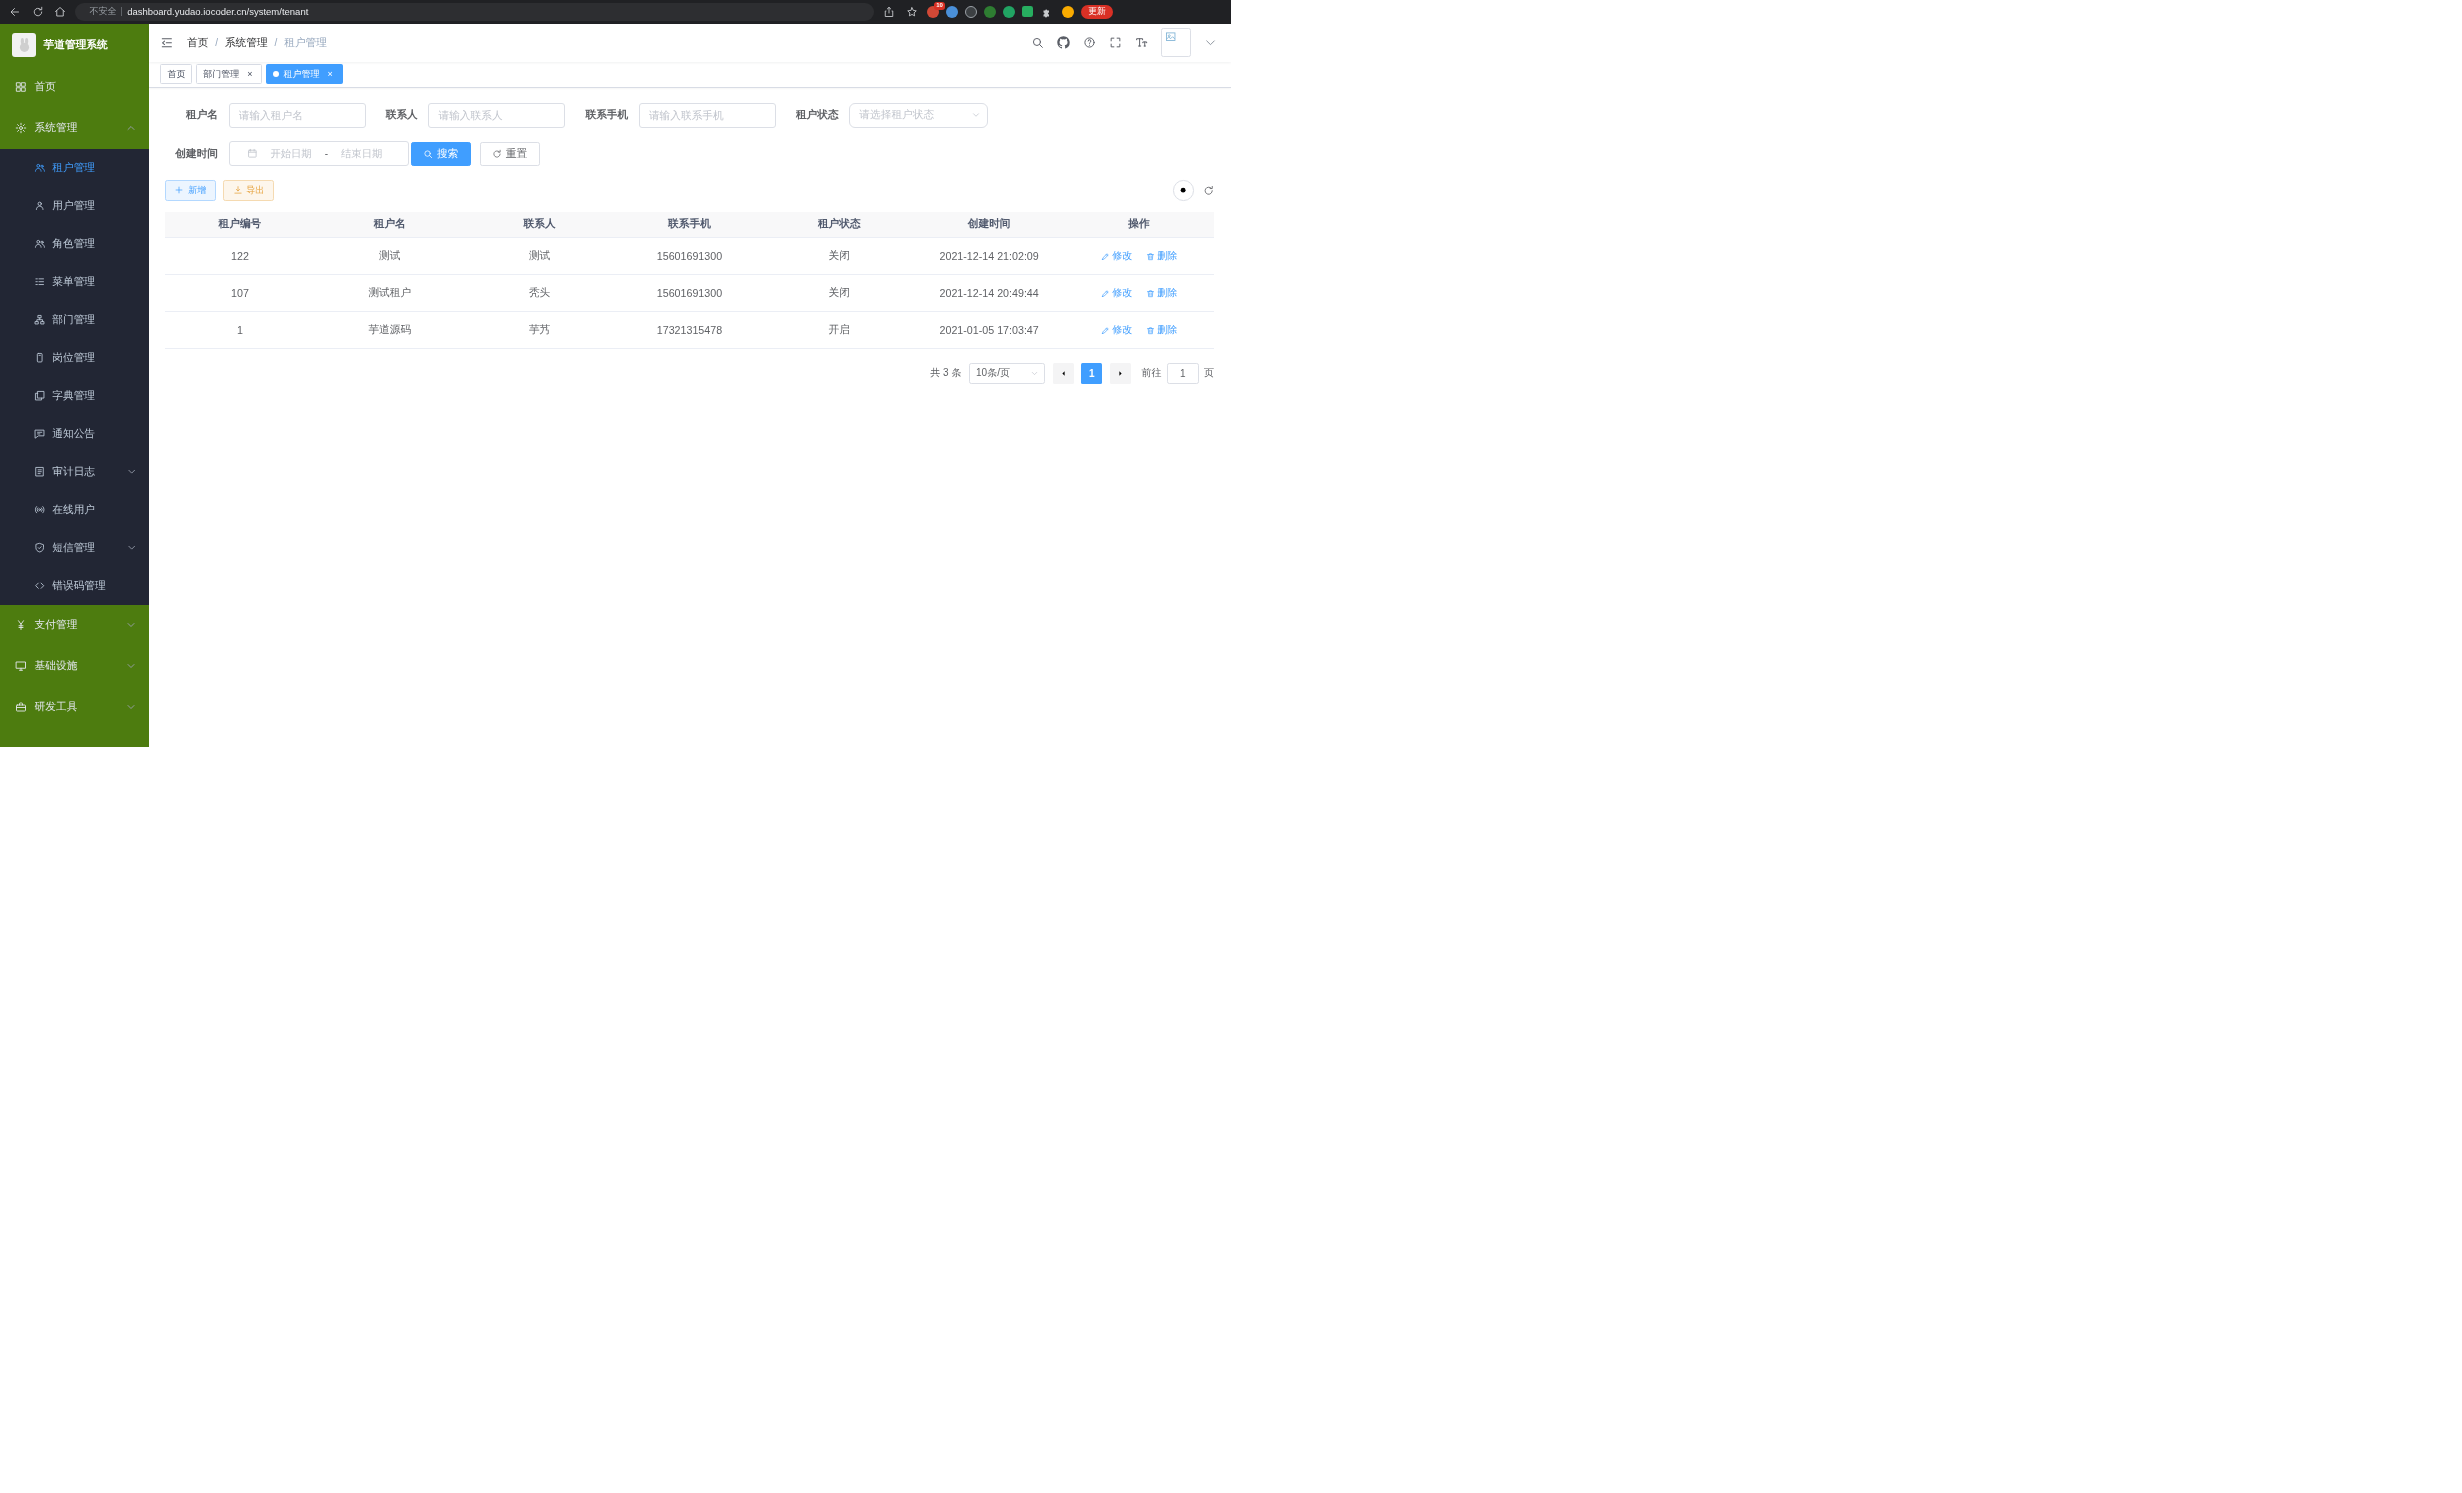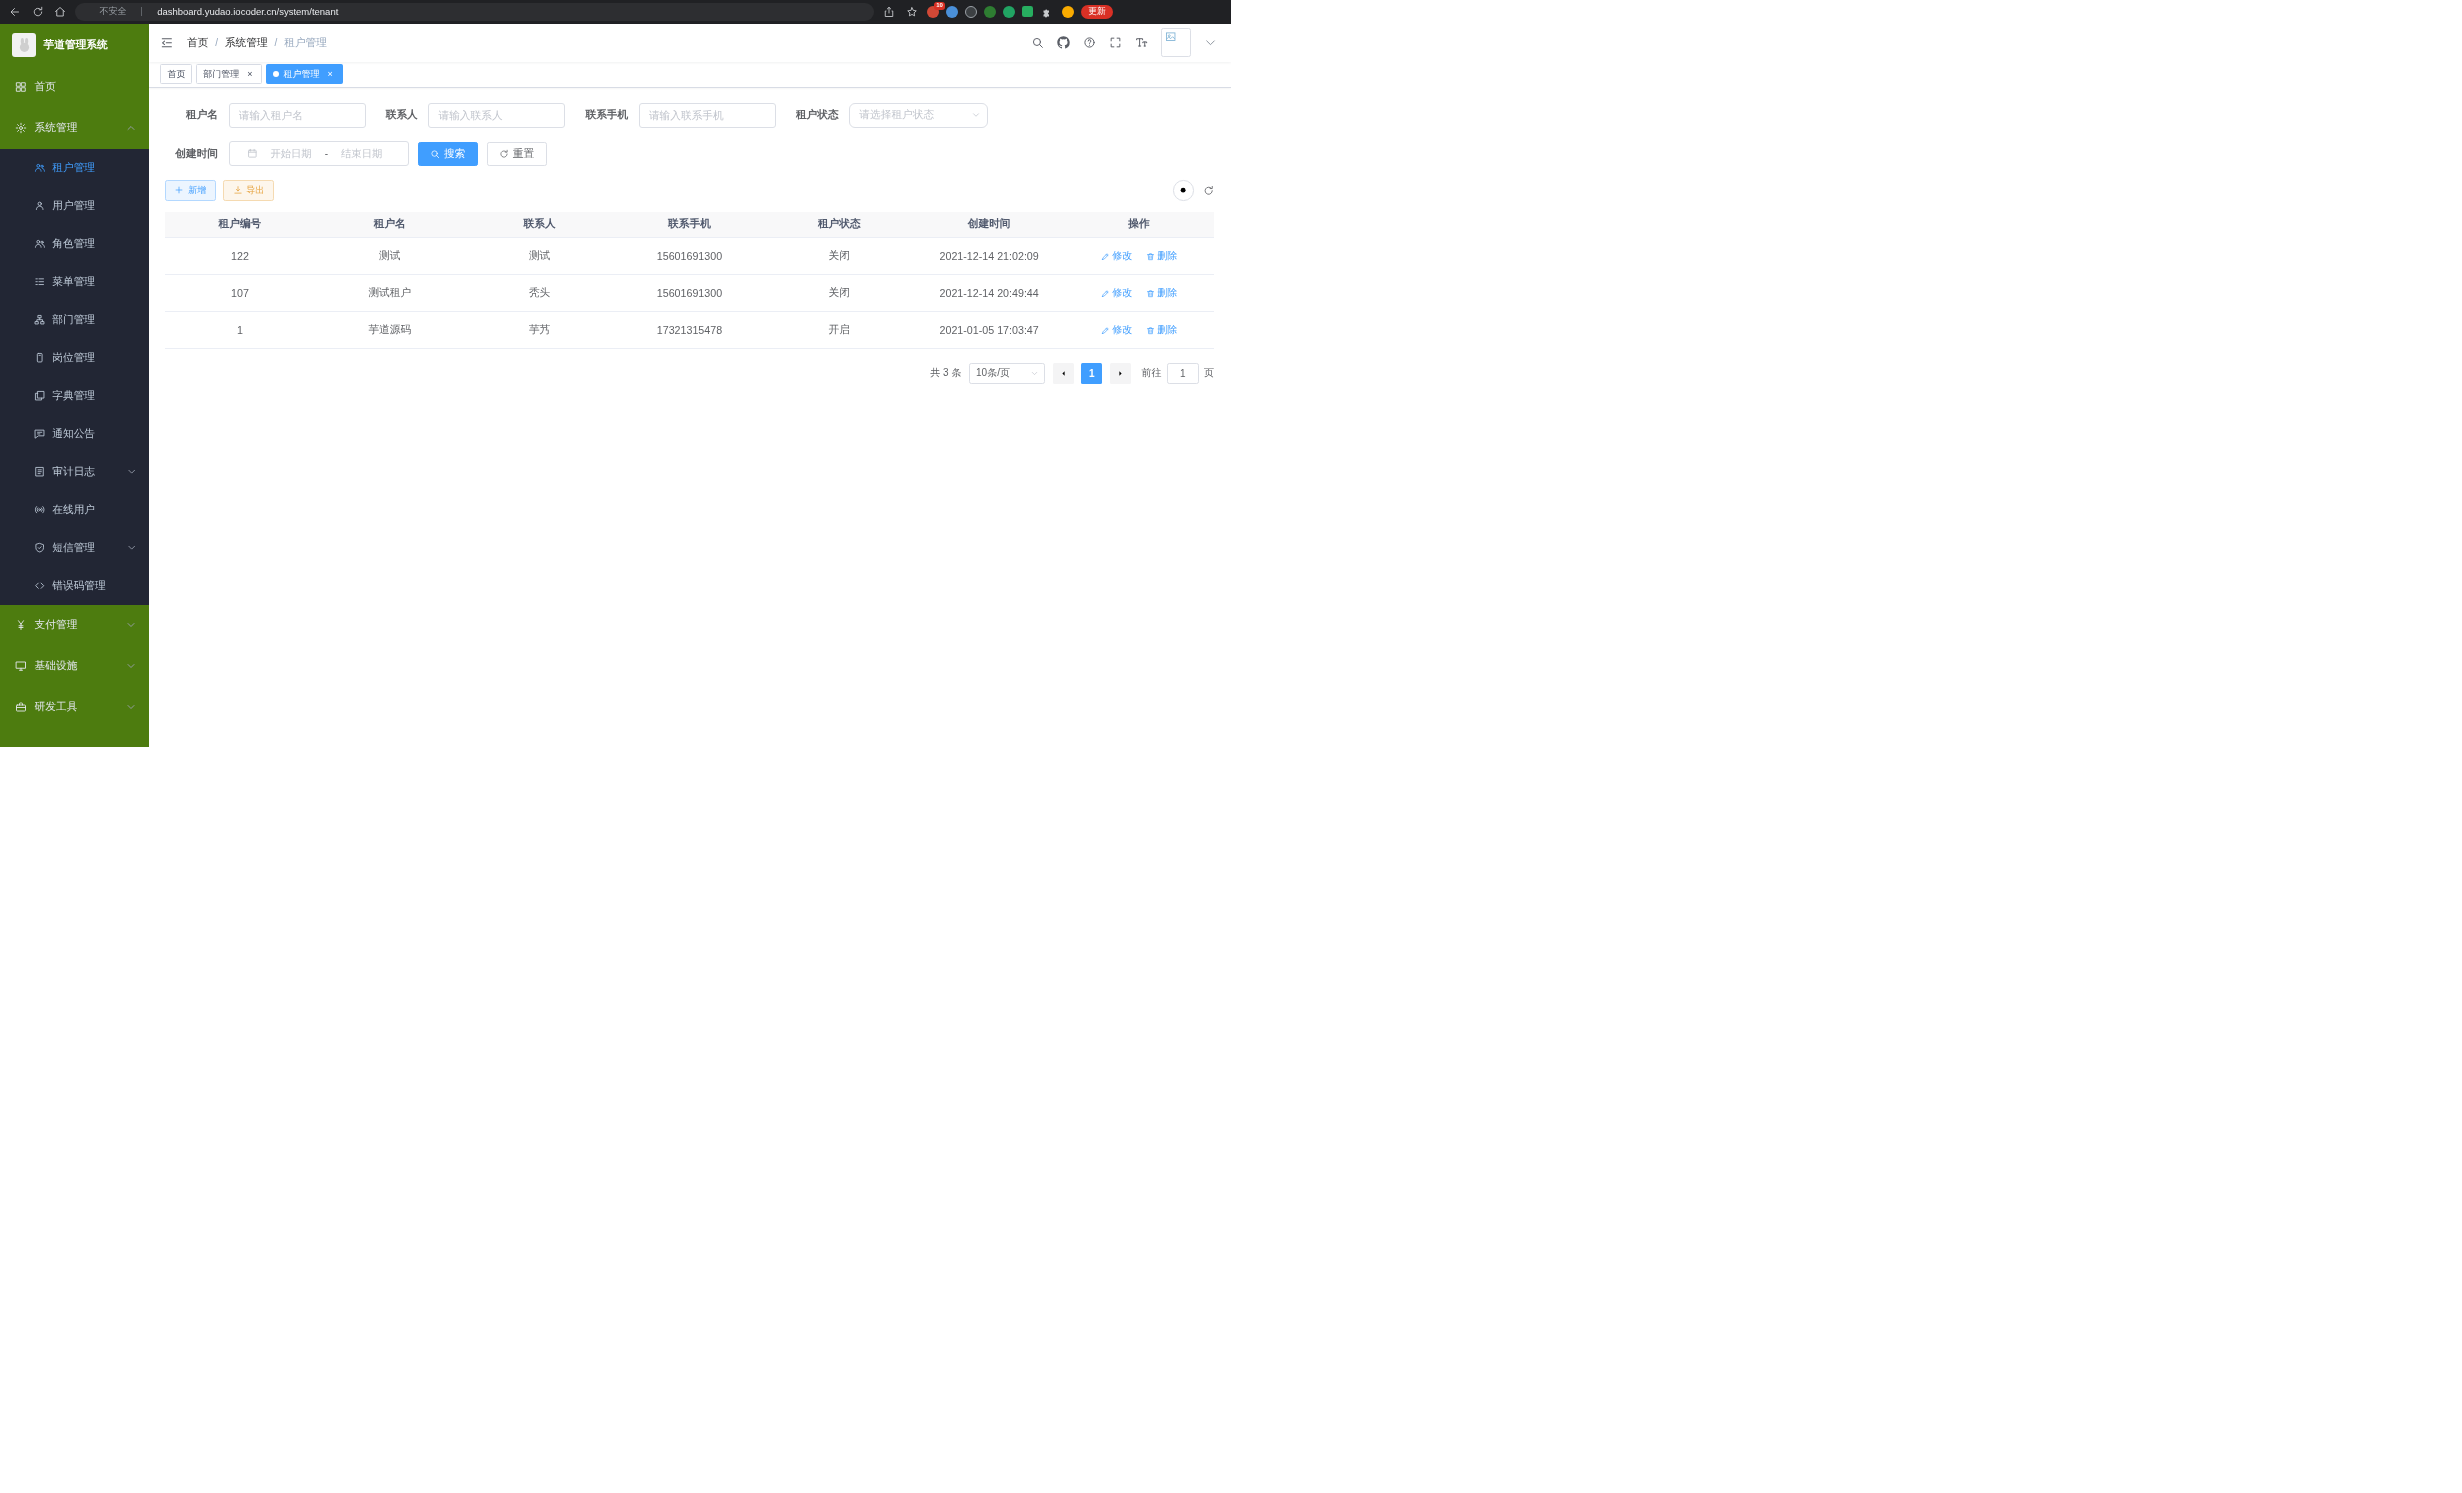--- a/index.html
+++ b/index.html
@@ -7,21 +7,21 @@
     font-family:"Liberation Sans","DejaVu Sans",sans-serif;}
   body{display:flex;flex-direction:column}
   .ic{display:inline-flex;align-items:center;justify-content:center;flex-shrink:0}
   .ic svg{stroke:currentColor;fill:none;stroke-width:1.8;stroke-linecap:round;stroke-linejoin:round}
 
   
   .chrome{height:23.6px;background:#202124;display:flex;align-items:center;padding:0 7.6px;gap:7.6px;flex-shrink:0}
   .chrome .nav-ic{color:#c7cacd;width:15px;height:15px;cursor:pointer}
   .chrome .nav-ic svg{width:12px;height:12px}
   .omnibox{flex:1;max-width:799px;height:17.5px;background:#2d2e31;border-radius:9px;display:flex;align-items:center;
-    padding:0 9px;gap:15px;color:#9aa0a6;font-size:9px;cursor:text}
+    padding:0 9px;gap:5px;color:#9aa0a6;font-size:9px;cursor:text}
   .omnibox .warn{color:#9aa0a6}
   .omnibox .divider{width:0.8px;height:9px;background:#5f6368}
   .omnibox .url{color:#e8eaed;font-size:9.5px}
   .omnibox .grow{flex:1}
   .ext-strip{display:flex;align-items:center;gap:6.9px}
   .ext-dot{width:12px;height:12px;border-radius:50%;position:relative;cursor:pointer}
   .ext-sq{width:11.4px;height:11.4px;border-radius:2.3px;cursor:pointer}
   .badge{position:absolute;top:-3.8px;right:-6px;background:#d93025;color:#fff;font-size:6px;line-height:7.6px;
     padding:0 2.3px;border-radius:3px;font-weight:700}
   .update-btn{background:#d93025;color:#fff;font-size:8.8px;height:14.5px;border-radius:7.6px;padding:0 6.9px;
@@ -89,21 +89,21 @@
   .sel .ic svg{width:10px;height:10px}
   .drange{width:180px;height:25px;border:0.8px solid #dcdfe6;border-radius:3px;display:flex;align-items:center;
     padding:0 17px;gap:4.6px;background:#fff;cursor:pointer}
   .drange .ic svg{width:10.7px;height:10.7px}
   .drange .dph{flex:1;font-size:10.3px;color:#c0c4cc;text-align:center}
   .drange .dsep{font-size:10px;color:#606266}
   .btn{height:24px;border-radius:2.3px;border:0.8px solid #dcdfe6;background:#fff;color:#606266;font-size:10.7px;
     display:inline-flex;align-items:center;gap:3.8px;padding:0 11.4px;cursor:pointer;font-family:inherit;white-space:nowrap}
   .btn .ic svg{width:10px;height:10px}
   .btn.primary{background:#409EFF;border-color:#409EFF;color:#fff}
-  .btn.search{margin-left:9px}
+  .btn.search{margin-left:2px}
   .btn.reset{margin-left:9px}
   .toolbar{display:flex;align-items:center;margin-bottom:10.7px}
   .btn.mini{height:21px;font-size:9px;padding:0 8.4px;border-radius:2.3px}
   .btn.plain-primary{background:#ecf5ff;border-color:#b3d8ff;color:#409EFF}
   .btn.plain-warning{background:#fdf6ec;border-color:#f5dab1;color:#e6a23c;margin-left:7.6px}
   .tb-right{margin-left:auto;display:flex;align-items:center;gap:9px;color:#606266}
   .round-btn{width:20.6px;height:20.6px;border:0.8px solid #dcdfe6;border-radius:50%;display:flex;align-items:center;
     justify-content:center;cursor:pointer;color:#606266}
   .round-btn svg{width:9px;height:9px}
   .plain-ic{cursor:pointer}

